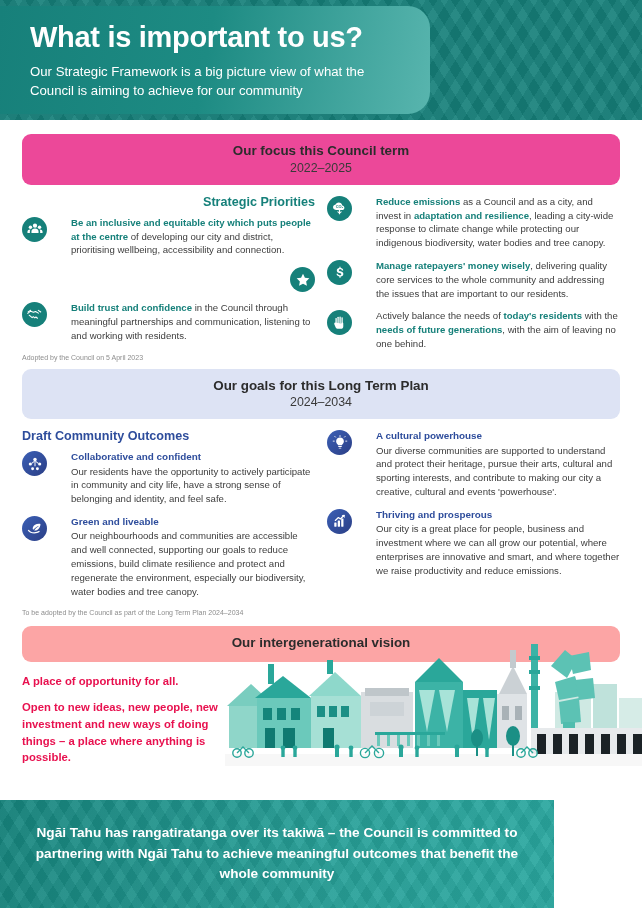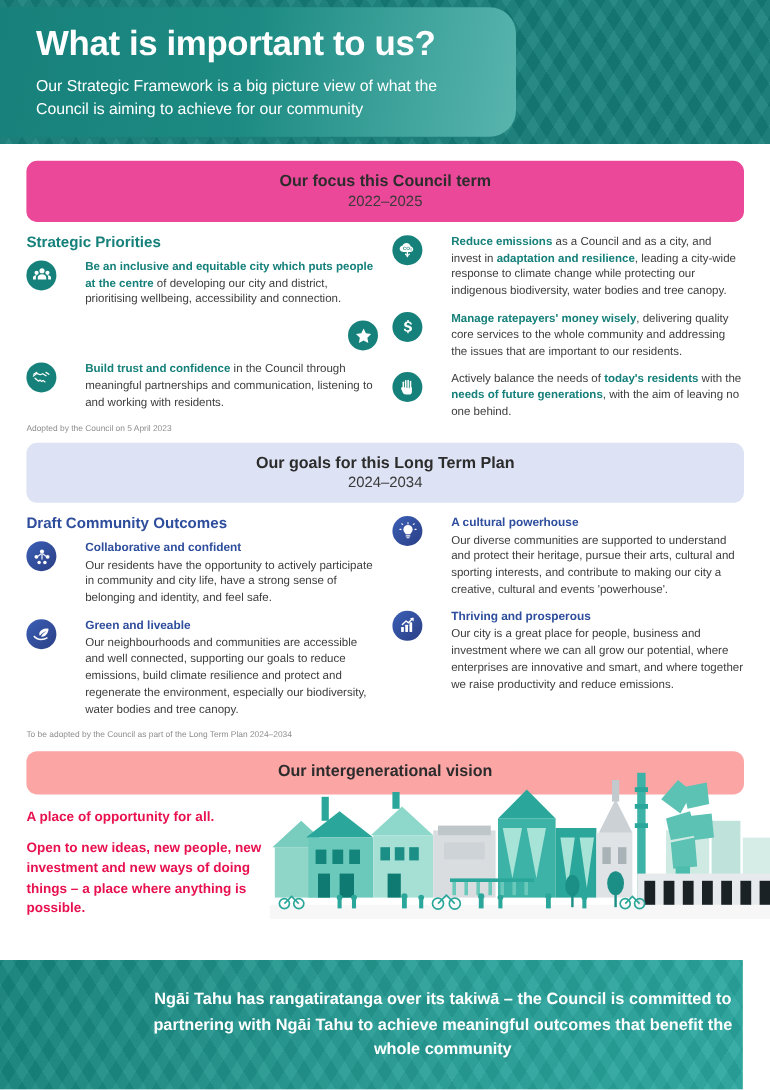--- a/index.html
+++ b/index.html
@@ -71,21 +71,21 @@
     display:flex;
     padding:0 22px;
     gap:12px;
   }
   .col { width:50%; }
   .col-heading {
     font-size:12.6px;
     font-weight:bold;
     margin:10px 0 7px 0;
   }
-  .col-heading.teal { color:#16807a; }
+  .col-heading.teal { color:#16807a;text-align:right; }
   .col-heading.blue { color:#2e4d9c; }
 
   .item {
     display:flex;
     gap:24px;
     margin-bottom:9px;
     justify-content:flex-end;
   }
   .item-icon {
     flex:0 0 25px;
@@ -144,26 +144,26 @@
     position:absolute;
     left:225px; right:0; bottom:0;
     height:130px;
     z-index:1;
   }
 
   
   .footer {
     position:absolute;
     left:0; bottom:0;
-    width:619px; height:108px;
+    width:554px; height:108px;
     background:
       repeating-linear-gradient(58deg, rgba(255,255,255,.04) 0 9px, rgba(0,0,0,.04) 9px 19px),
       repeating-linear-gradient(-58deg, rgba(255,255,255,.035) 0 9px, rgba(0,0,0,.04) 9px 19px),
       linear-gradient(100deg,#17857e 0%,#27a098 60%,#2aa8a0 100%);
-    display:flex; align-items:center; justify-content:flex-end;
+    display:flex; align-items:center; justify-content:center;
   }
   .footer-text {
     color:#fff;
     font-size:13.6px;
     font-weight:bold;
     line-height:1.5;
     text-align:center;
     max-width:500px;
   }
 </style>

